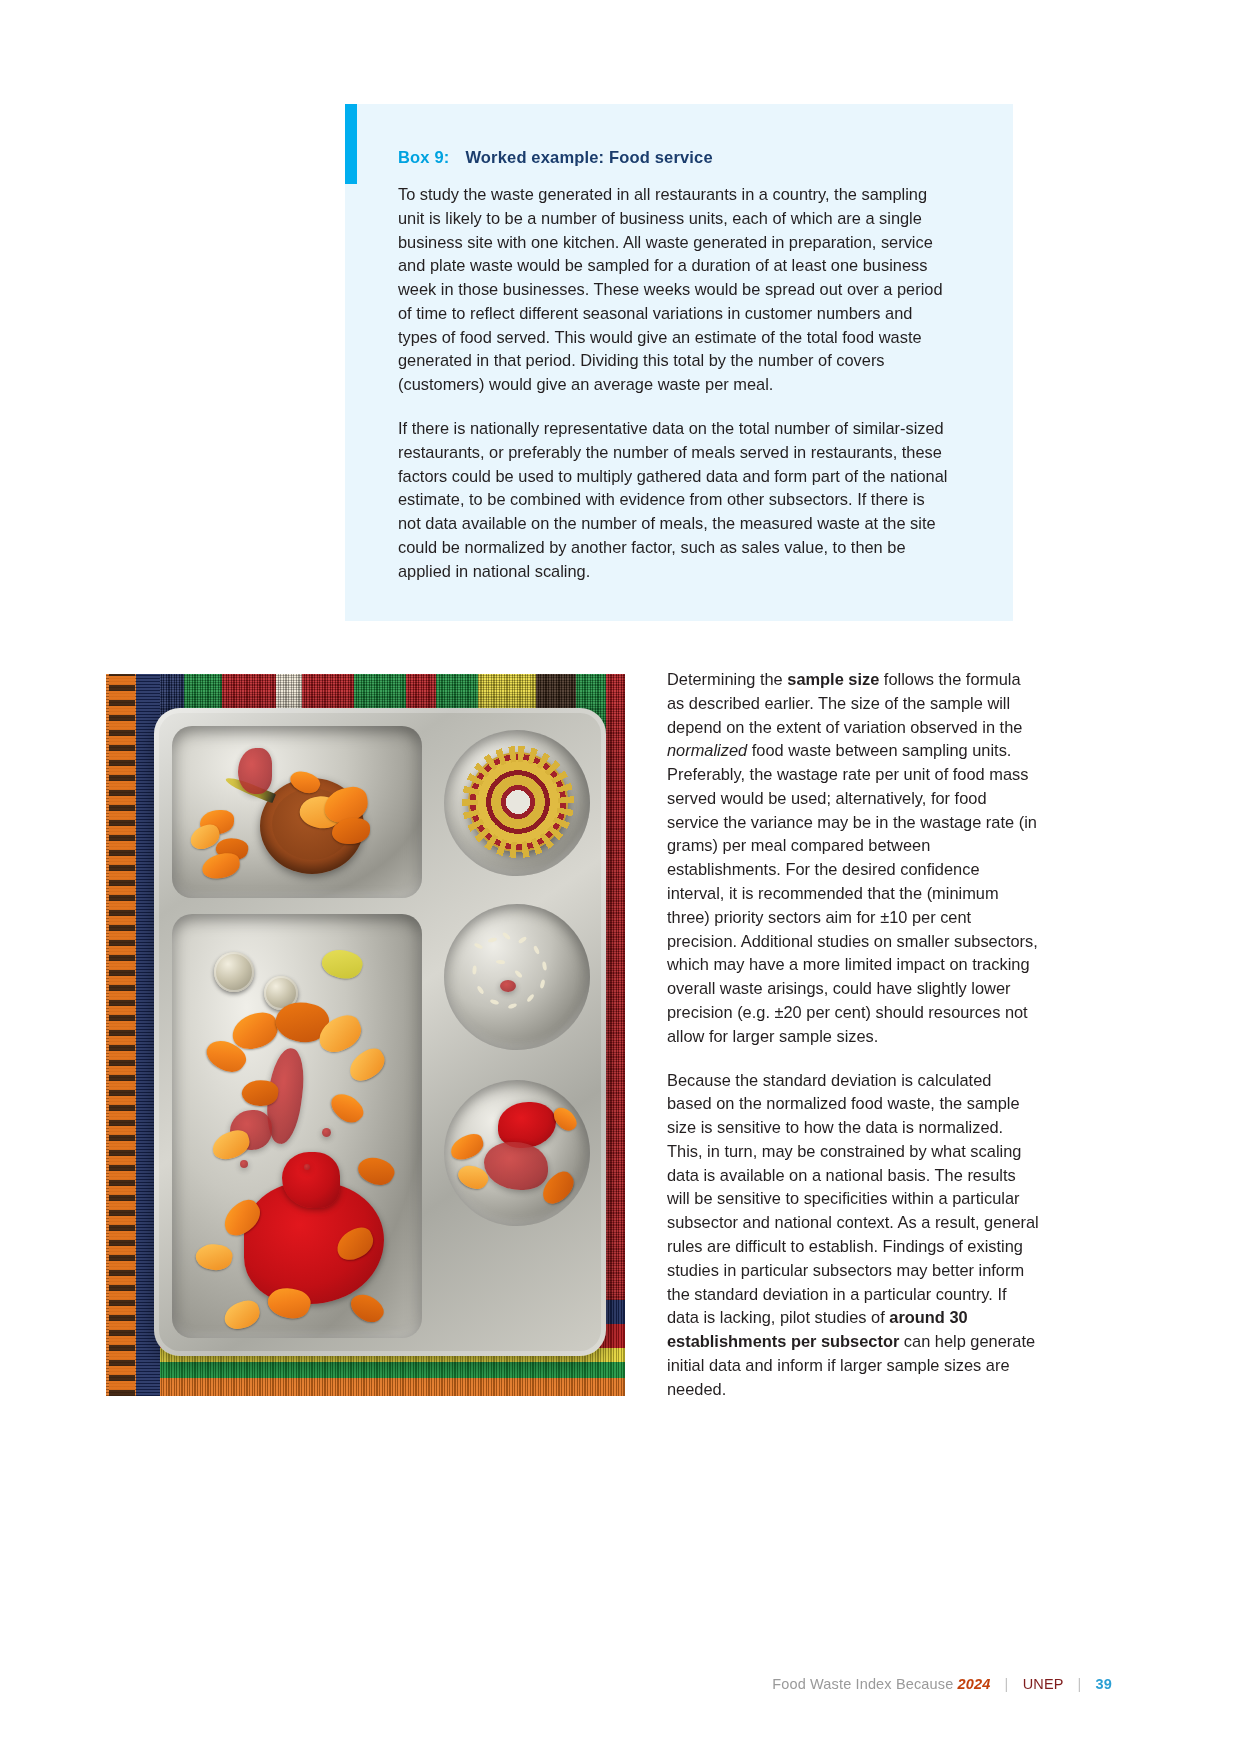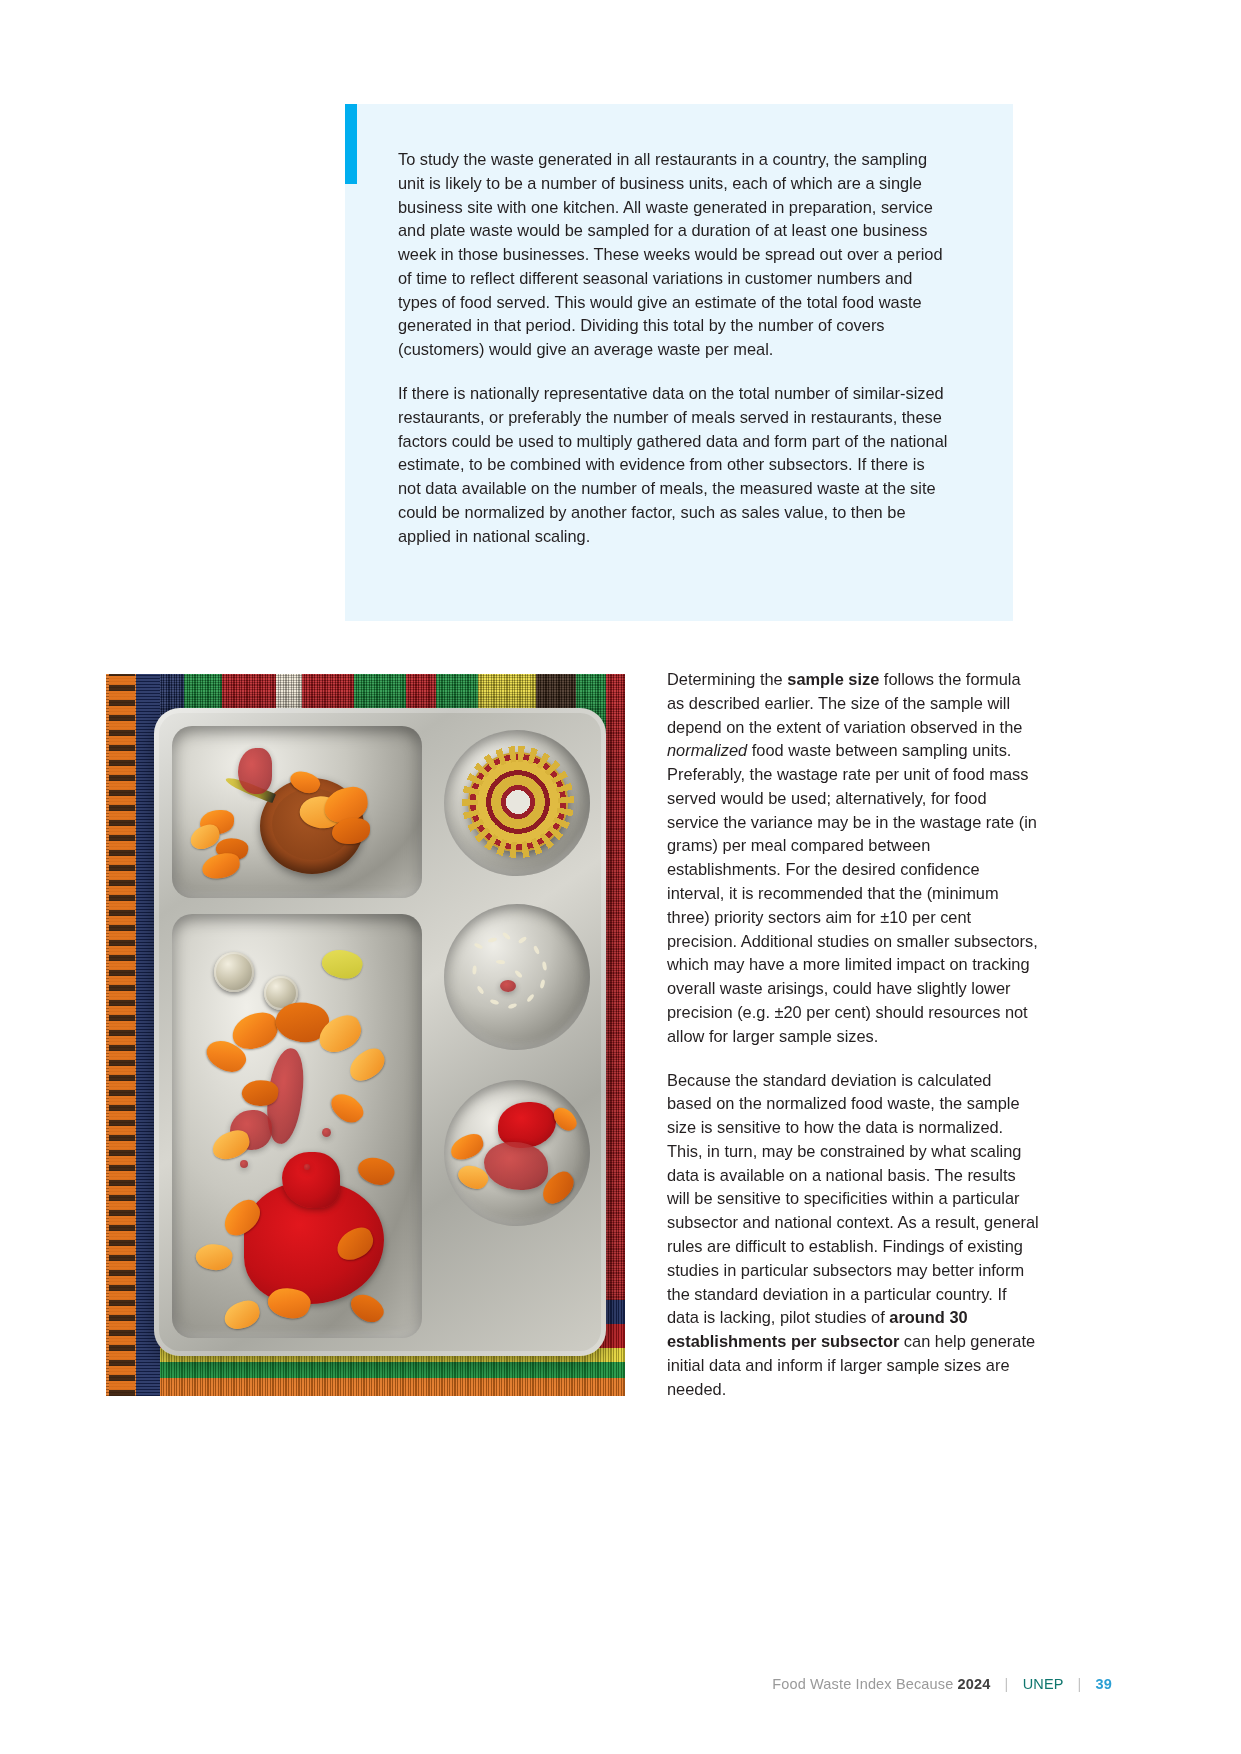--- a/index.html
+++ b/index.html
@@ -276,30 +276,33 @@
     position: absolute;
     left: 0;
     right: 129px;
     bottom: 62px;
     text-align: right;
     font-size: 14.5px;
     color: #9a9a9a;
     letter-spacing: .01em;
     white-space: nowrap;
   }
-  #page-footer .f-year { font-weight: bold; color: #404040; }
+  #page-footer .f-year { font-weight: bold; color: #c2410c; font-style: italic; }
   #page-footer .f-sep { color: #c3c3c3; padding: 0 10px; }
-  #page-footer .f-org { color: #0f766e; }
+  #page-footer .f-org { color: #7f1d1d; }
   #page-footer .f-num { color: #2b9fd4; font-weight: bold; }
 </style>
 </head>
 <body>
 
 <div id="box-callout">
   <div id="box-inner">
+    <div id="box-heading">
+      <span class="box-num">Box 9:</span><span class="box-title">Worked example: Food service</span>
+    </div>
     <p class="box-para">To study the waste generated in all restaurants in a country, the sampling unit is likely to be a number of business units, each of which are a single business site with one kitchen. All waste generated in preparation, service and plate waste would be sampled for a duration of at least one business week in those businesses. These weeks would be spread out over a period of time to reflect different seasonal variations in customer numbers and types of food served. This would give an estimate of the total food waste generated in that period. Dividing this total by the number of covers (customers) would give an average waste per meal.</p>
     <p class="box-para">If there is nationally representative data on the total number of similar-sized restaurants, or preferably the number of meals served in restaurants, these factors could be used to multiply gathered data and form part of the national estimate, to be combined with evidence from other subsectors. If there is not data available on the number of meals, the measured waste at the site could be normalized by another factor, such as sales value, to then be applied in national scaling.</p>
   </div>
 </div>
 <div id="box-accent"></div>
 
 <figure id="photo-figure" style="margin:0;">
   <div id="photo-canvas">
     <div class="weave"></div>
     <div class="weave-bottom"></div>

